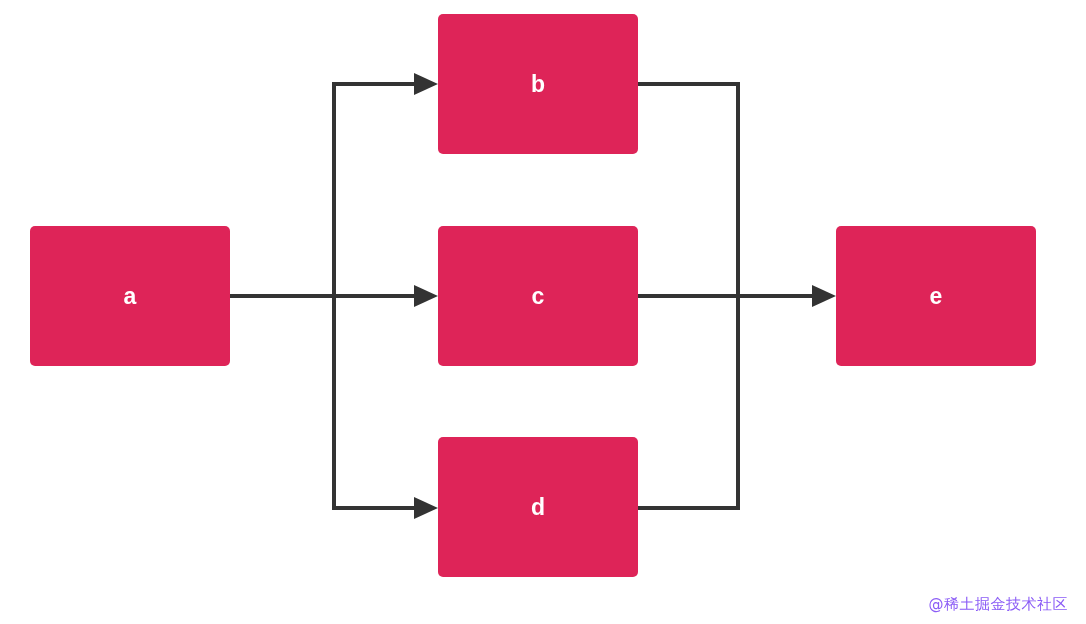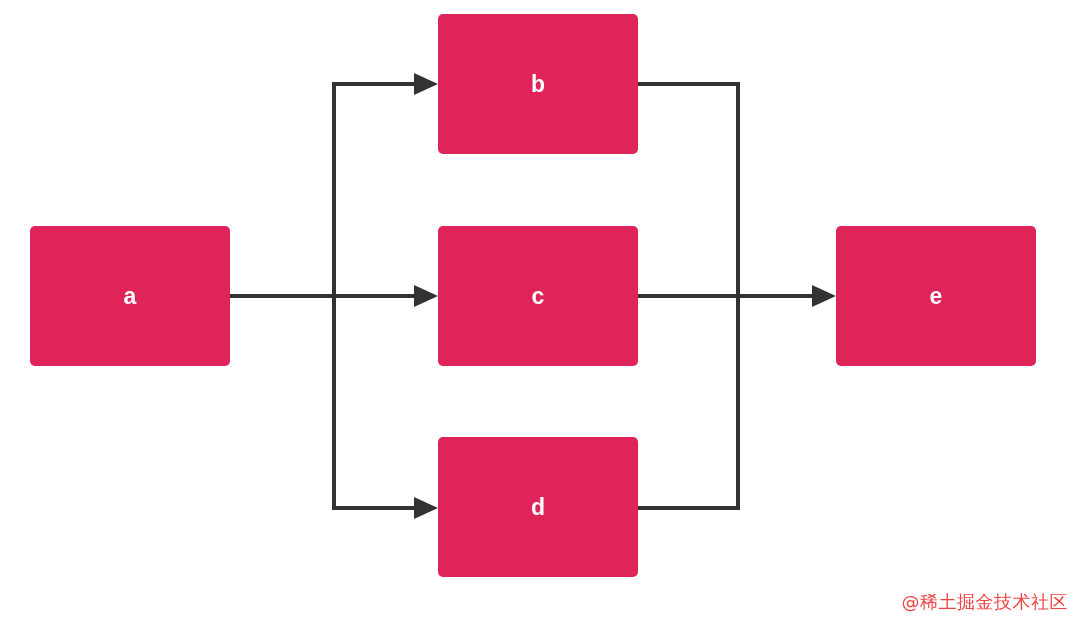--- a/index.html
+++ b/index.html
@@ -40,22 +40,22 @@
     font-weight: bold;
     line-height: 1;
     letter-spacing: 0.2px;
     user-select: none;
   }
   #watermark {
     position: absolute;
     right: 18px;
     bottom: 10px;
     font-family: "DejaVu Sans", sans-serif;
-    font-size: 18px;
-    color: #ef4444;
+    font-size: 15px;
+    color: #8b5cf6;
     letter-spacing: 0.5px;
     white-space: nowrap;
     user-select: none;
   }
 </style>
 </head>
 <body>
 
 <div id="diagram-canvas">
 

